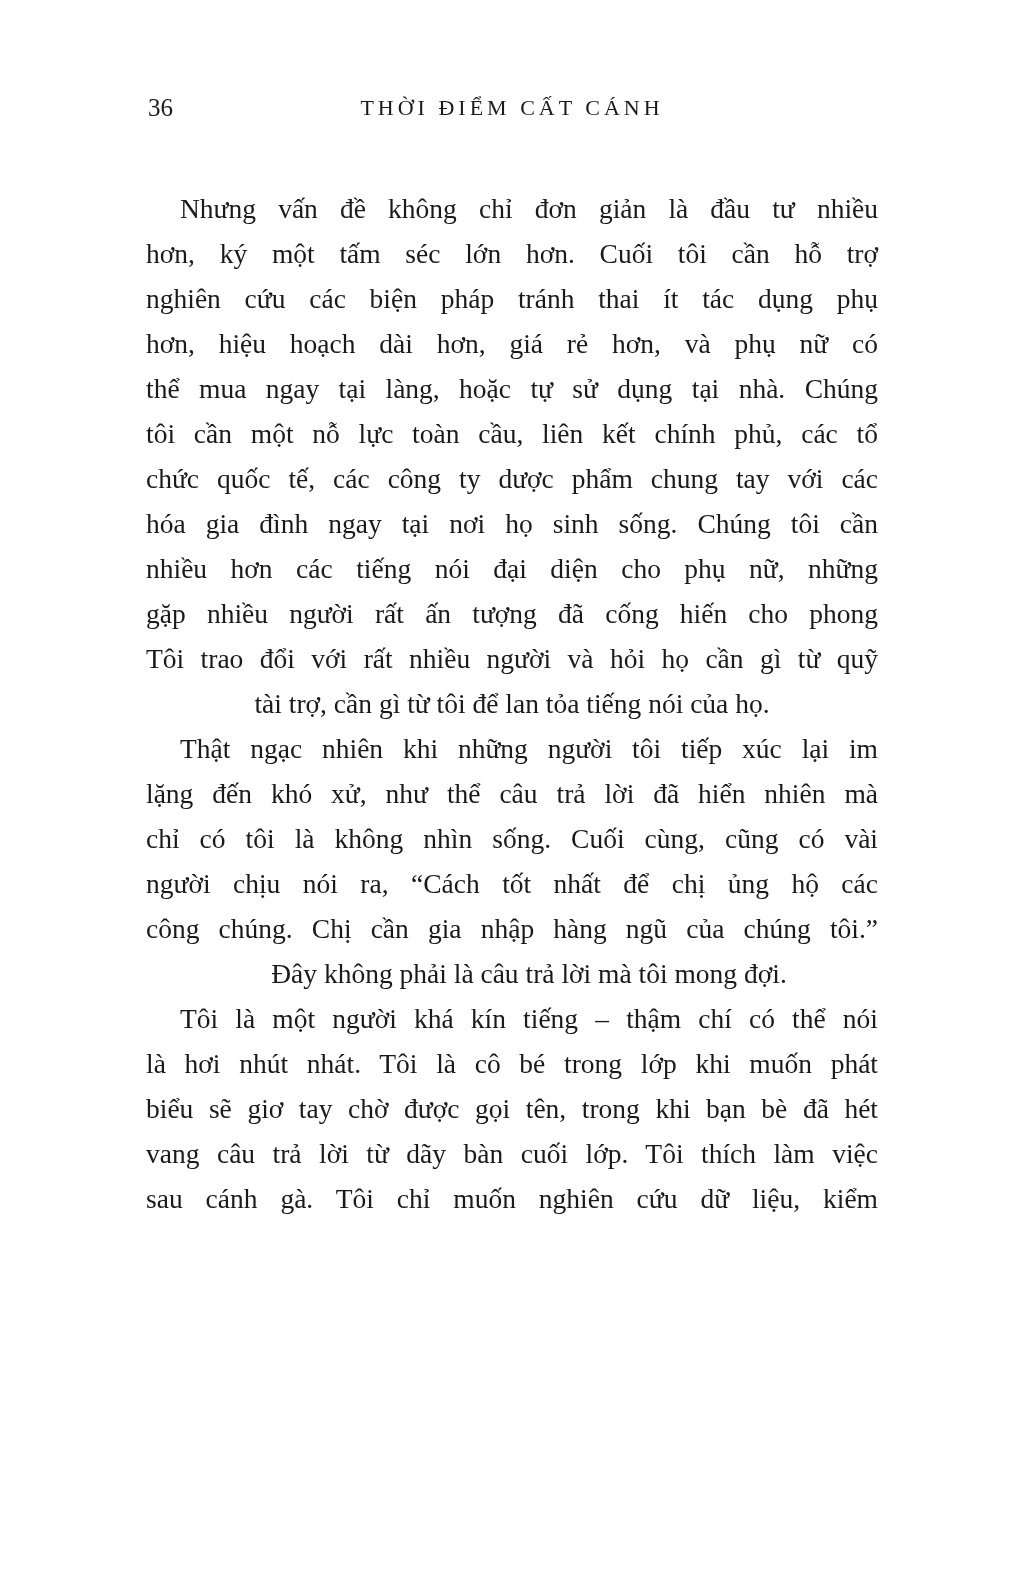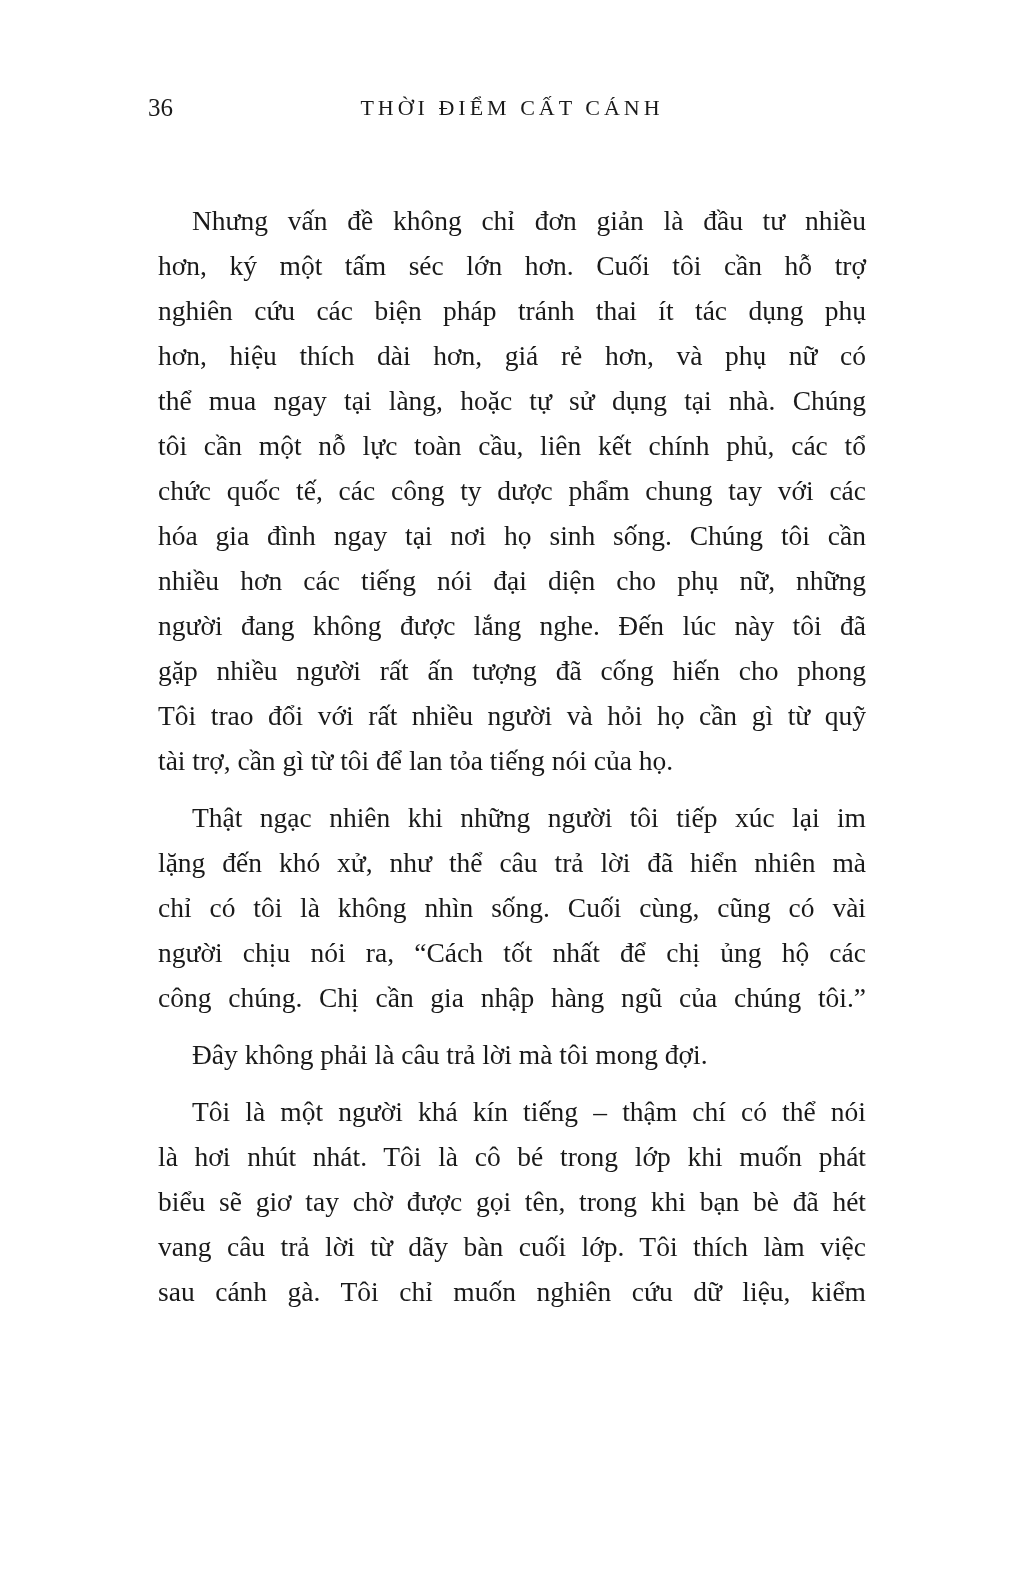--- a/index.html
+++ b/index.html
@@ -41,26 +41,26 @@
     letter-spacing: 4px;
     white-space: nowrap;
   }
   .page-body {
     position: absolute;
     top: 186px;
     left: 146px;
     width: 732px;
   }
   .paragraph {
-    margin: 12px;
+    margin: 0;
   }
   .line {
     font-size: 27.5px;
     line-height: 45px;
-    text-align: left;
+    text-align: center;
     white-space: normal;
   }
   .line.just {
     text-align: justify;
     text-align-last: justify;
   }
   .line.indent {
     text-indent: 34px;
   }
 </style>
@@ -70,27 +70,26 @@
 <div class="page" style="--text-color: #1a1a1a; --bg-color: #ffffff;">
   <header class="page-header">
     <span class="page-number">36</span>
     <span class="running-title">THỜI ĐIỂM CẤT CÁNH</span>
   </header>
   <main class="page-body">
       <div class="paragraph">
         <div class="line indent just">Nhưng vấn đề không chỉ đơn giản là đầu tư nhiều</div>
         <div class="line just">hơn, ký một tấm séc lớn hơn. Cuối tôi cần hỗ trợ</div>
         <div class="line just">nghiên cứu các biện pháp tránh thai ít tác dụng phụ</div>
-        <div class="line just">hơn, hiệu thích dài hơn, giá rẻ hơn, và phụ nữ có</div>
+        <div class="line just">hơn, hiệu hoạch dài hơn, giá rẻ hơn, và phụ nữ có</div>
         <div class="line just">thể mua ngay tại làng, hoặc tự sử dụng tại nhà. Chúng</div>
         <div class="line just">tôi cần một nỗ lực toàn cầu, liên kết chính phủ, các tổ</div>
         <div class="line just">chức quốc tế, các công ty dược phẩm chung tay với các</div>
         <div class="line just">hóa gia đình ngay tại nơi họ sinh sống. Chúng tôi cần</div>
         <div class="line just">nhiều hơn các tiếng nói đại diện cho phụ nữ, những</div>
-        <div class="line just">người đang không được lắng nghe. Đến lúc này tôi đã</div>
         <div class="line just">gặp nhiều người rất ấn tượng đã cống hiến cho phong</div>
         <div class="line just">Tôi trao đổi với rất nhiều người và hỏi họ cần gì từ quỹ</div>
         <div class="line">tài trợ, cần gì từ tôi để lan tỏa tiếng nói của họ.</div>
       </div>
       <div class="paragraph">
         <div class="line indent just">Thật ngạc nhiên khi những người tôi tiếp xúc lại im</div>
         <div class="line just">lặng đến khó xử, như thể câu trả lời đã hiển nhiên mà</div>
         <div class="line just">chỉ có tôi là không nhìn sống. Cuối cùng, cũng có vài</div>
         <div class="line just">người chịu nói ra, “Cách tốt nhất để chị ủng hộ các</div>
         <div class="line just">công chúng. Chị cần gia nhập hàng ngũ của chúng tôi.”</div>

